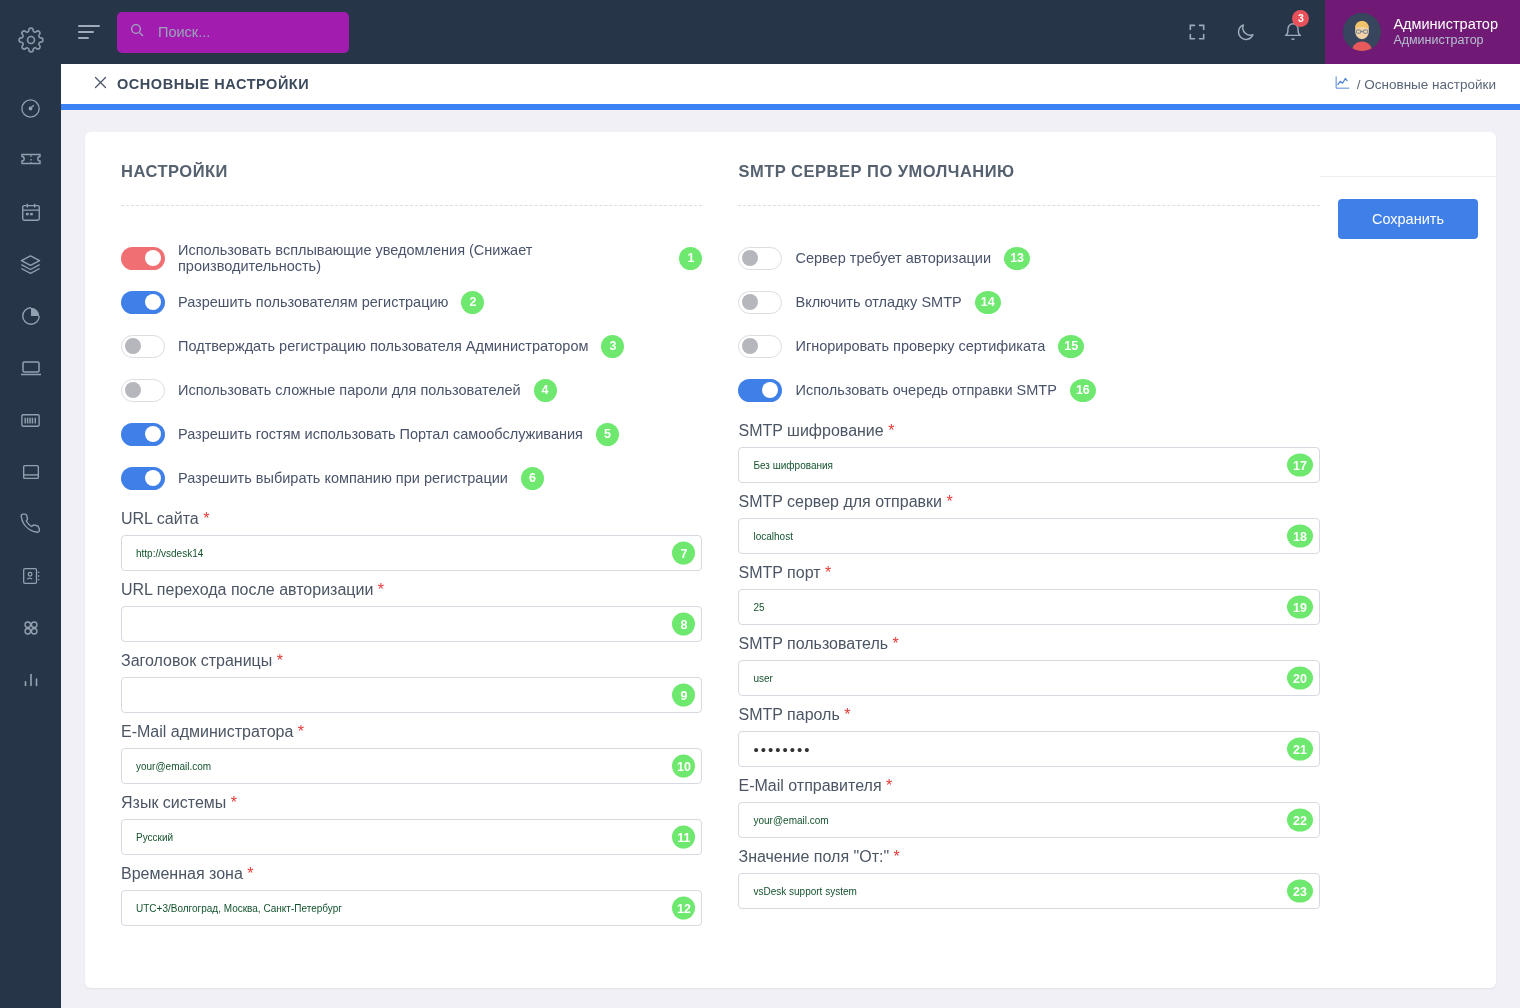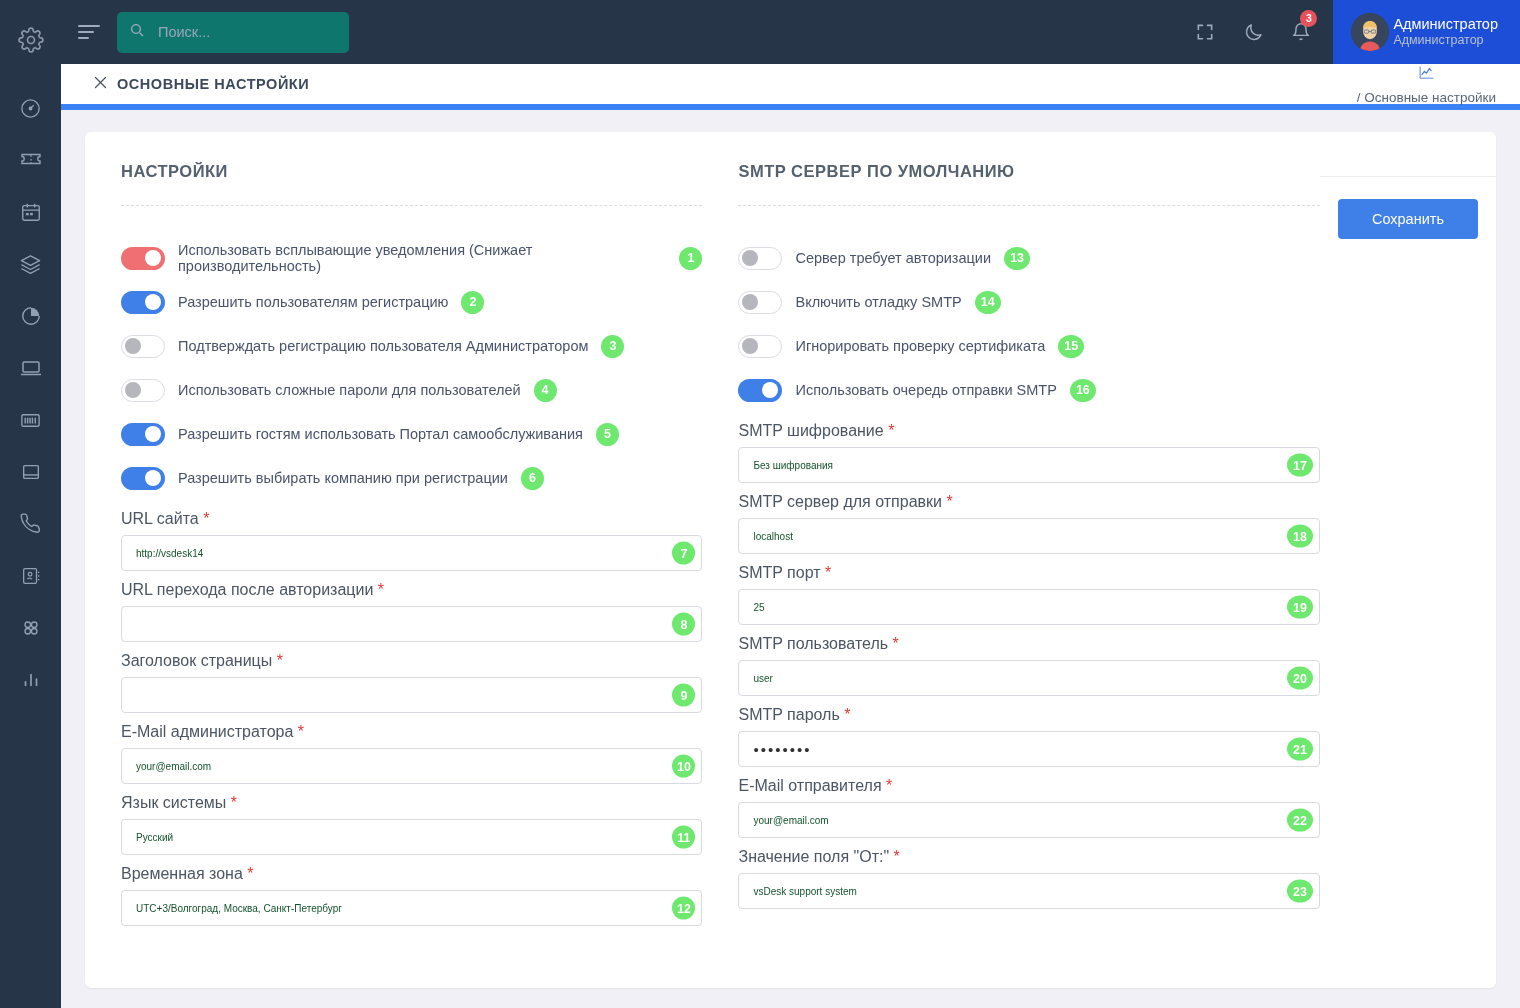--- a/index.html
+++ b/index.html
@@ -43,21 +43,21 @@
     display: flex; align-items: center;
     position: relative;
   }
   .hamburger {
     width: 56px; height: 64px;
     display: flex; align-items: center; justify-content: center;
     cursor: pointer;
   }
   .search-box {
     width: 232px; height: 41px;
-    background: #0f766e;
+    background: #a21caf;
     border-radius: 5px;
     display: flex; align-items: center;
     padding: 0 12px;
     gap: 11px;
     cursor: text;
   }
   .search-box input {
     background: transparent; border: 0; outline: 0;
     color: #b9c2d0; font-size: 14.5px;
     font-family: "Liberation Sans", sans-serif;
@@ -74,23 +74,23 @@
   }
   .bell-badge {
     position: absolute; top: 10px; right: 8px;
     min-width: 17px; height: 17px; padding: 0 4px;
     background: #e8515a; color: #fff;
     border-radius: 9px;
     font-size: 10.5px; line-height: 17px; text-align: center;
     font-weight: bold;
   }
   .user-chip {
-    display: flex; align-items: center; gap: 4px;
+    display: flex; align-items: center; gap: 12px;
     height: 64px; padding: 0 22px 0 18px;
-    background: #1d4ed8;
+    background: #701a75;
     margin-left: 8px;
     cursor: pointer;
   }
   .avatar {
     width: 38px; height: 38px; border-radius: 50%;
     background: #37465c; overflow: hidden; position: relative;
     flex-shrink: 0;
   }
   .user-names { display: flex; flex-direction: column; line-height: 1.25; }
   .user-name { color: #ffffff; font-size: 14.5px; }
@@ -104,21 +104,21 @@
     display: flex; align-items: center;
     padding: 0 24px 0 32px;
   }
   .ph-left { display: flex; align-items: center; gap: 9px; }
   .ph-title {
     font-size: 14.5px; letter-spacing: .55px;
     color: #3d4a5c; font-weight: 600;
   }
   .ph-right {
     margin-left: auto; display: flex; align-items: center; gap: 6px;
-    font-size: 13.5px; color: #5a6676; flex-direction: column;
+    font-size: 13.5px; color: #5a6676;
   }
 
   
   .content {
     flex: 1; padding: 22px 24px 24px 24px;
     overflow: hidden;
   }
   .card {
     background: #fff;
     border-radius: 6px;

